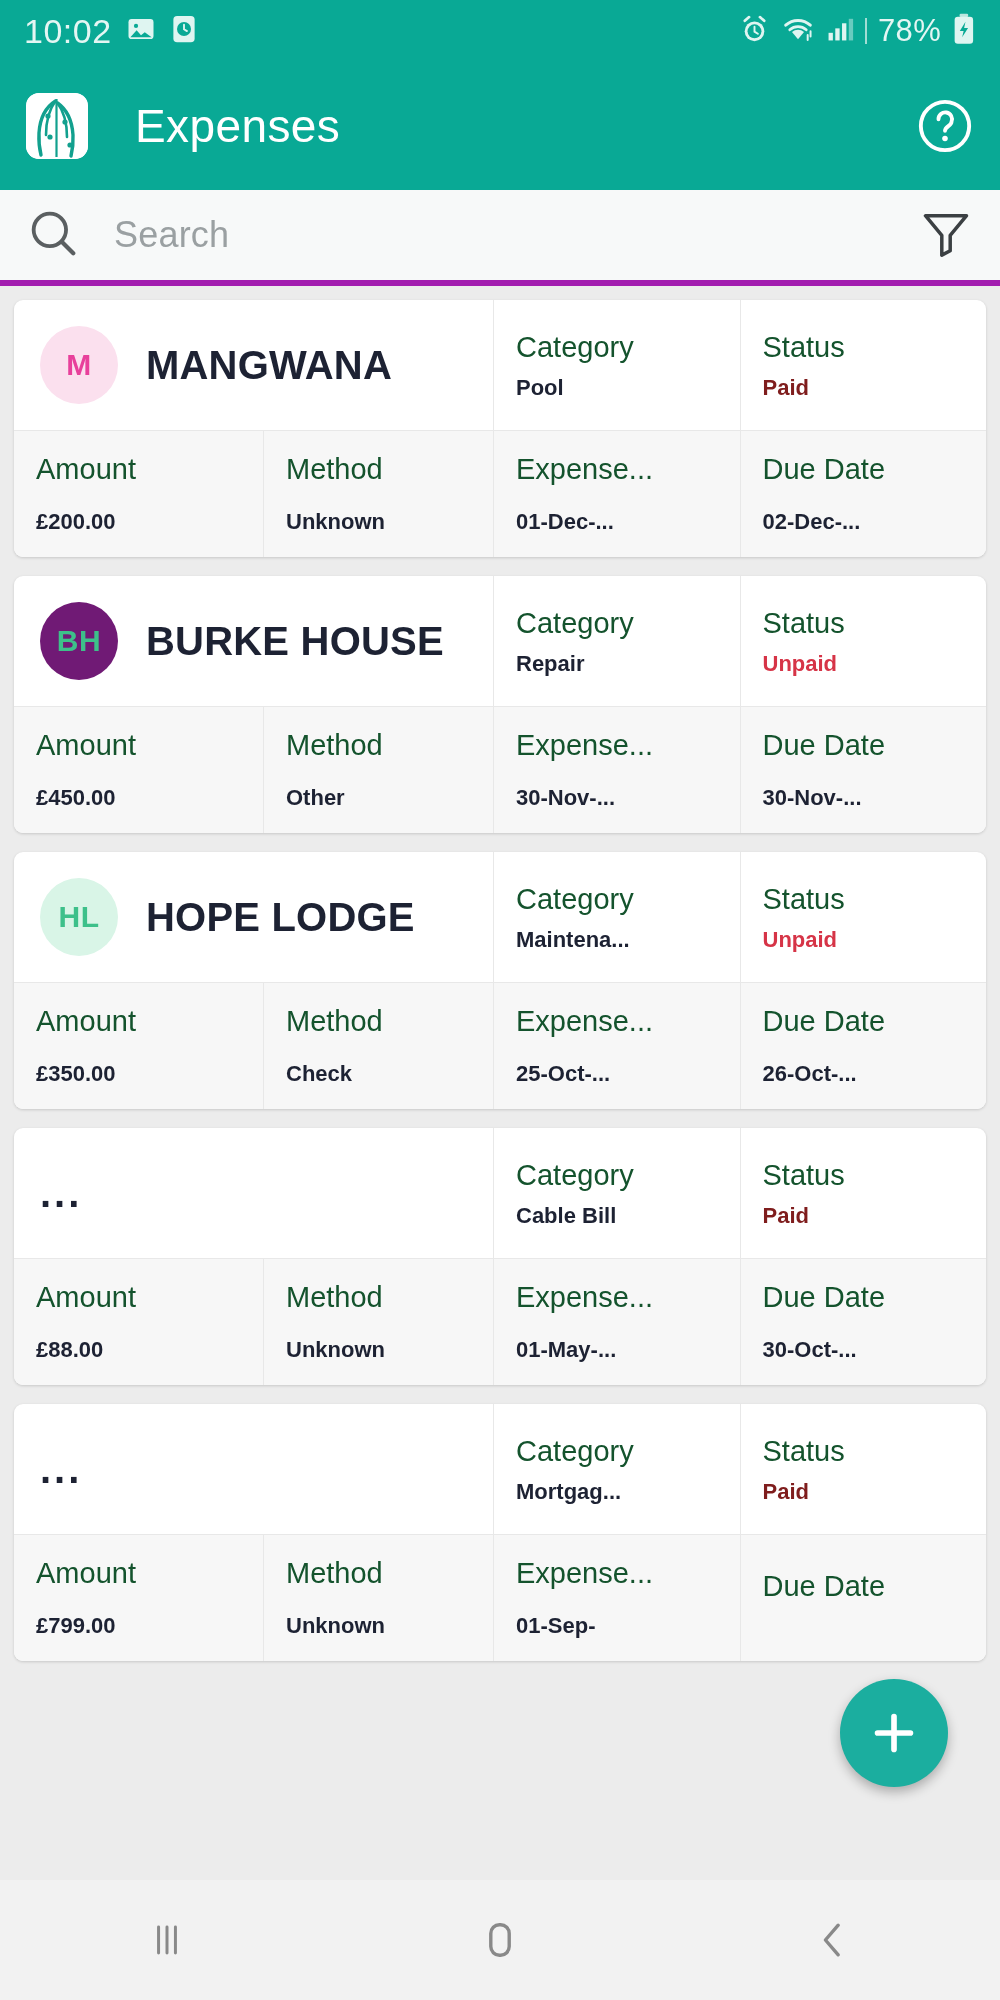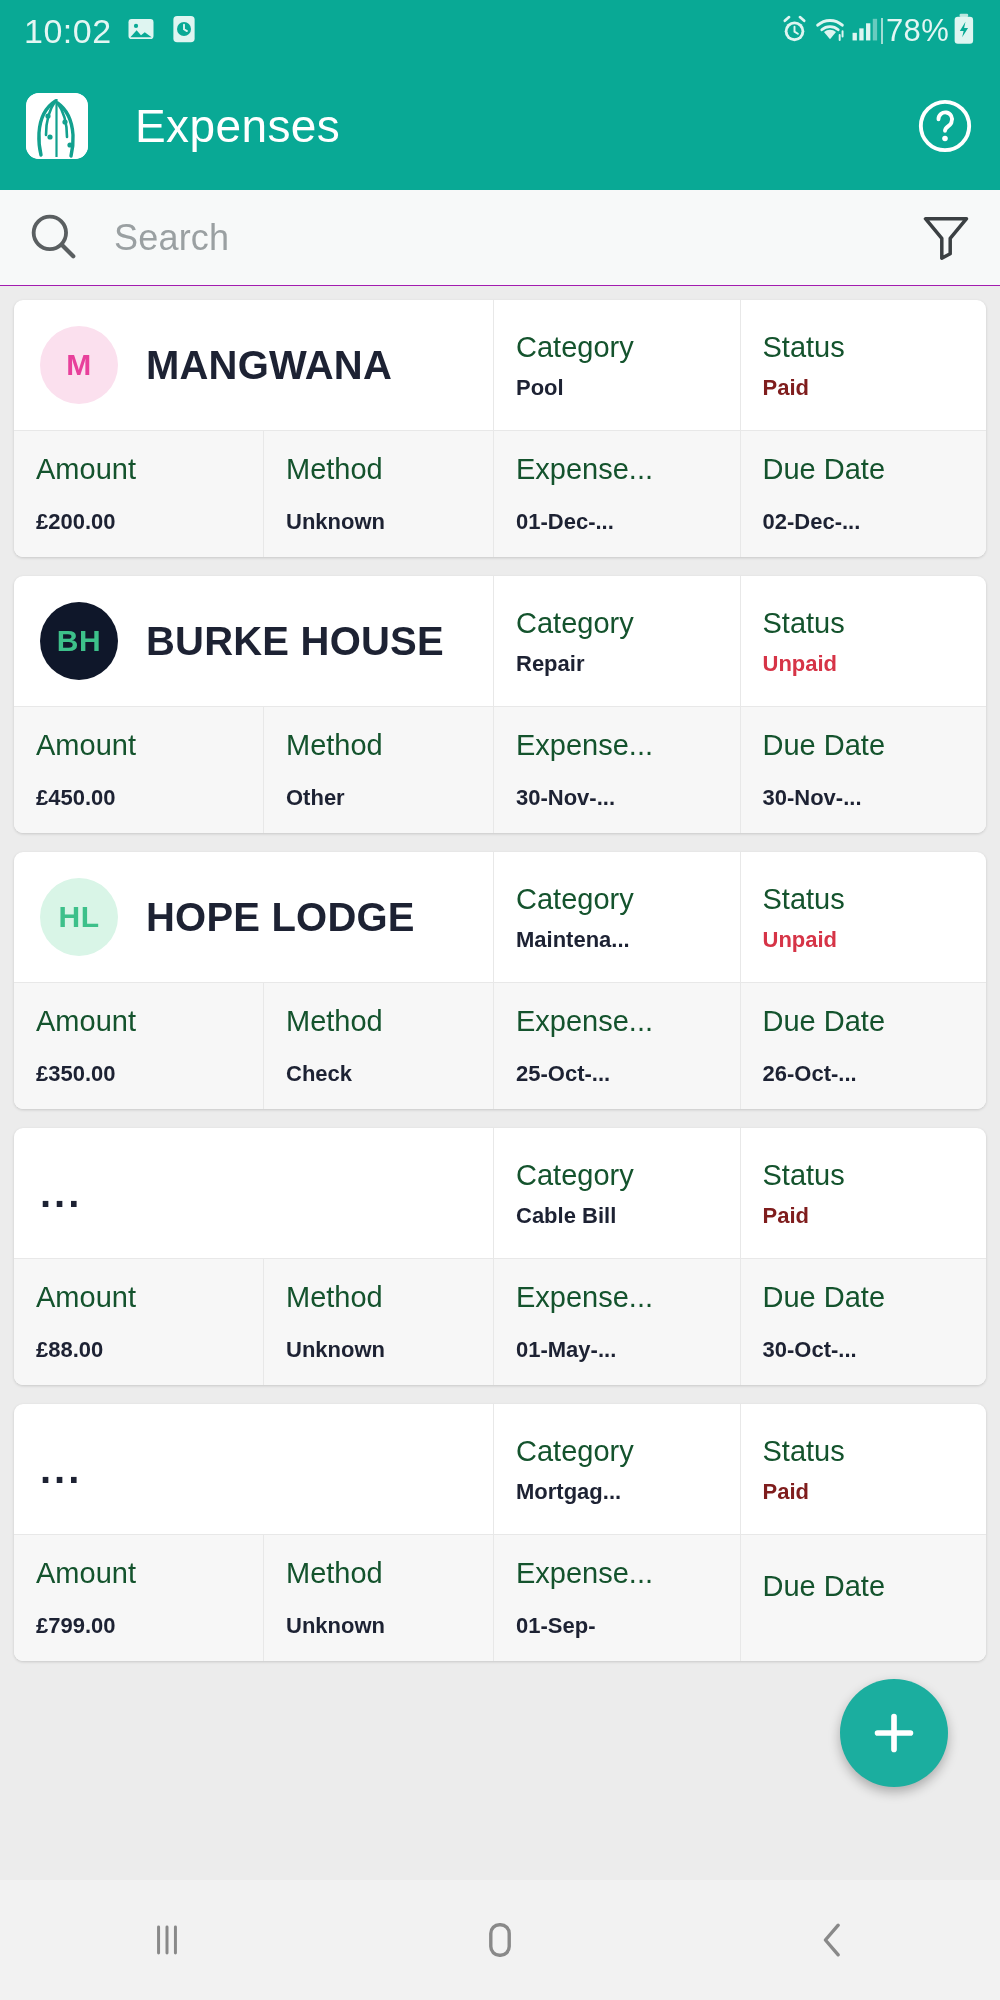--- a/index.html
+++ b/index.html
@@ -11,21 +11,21 @@
   }
   .phone { position:relative; width:1000px; height:2000px; background:#EDEDED; }
 
   
   .statusbar {
     height:62px; background:#09A995; display:flex; align-items:center;
     padding:0 24px; color:#DFF5F1;
   }
   .sb-left { display:flex; align-items:center; gap:14px; }
   .sb-time { font-size:34px; font-weight:400; letter-spacing:.5px; color:#E4F6F3; }
-  .sb-right { margin-left:auto; display:flex; align-items:center; gap:3px; }
+  .sb-right { margin-left:auto; display:flex; align-items:center; gap:11px; }
   .sb-pct { font-size:31px; color:#E4F6F3; letter-spacing:.3px; }
   .sb-ico { display:block; }
   .sb-divider { width:2px; height:26px; background:#BCE6DF; opacity:.85; }
 
   
   .appbar {
     height:128px; background:#09A995; display:flex; align-items:center;
     padding:0 26px; position:relative;
   }
   .applogo {
@@ -35,21 +35,21 @@
   }
   .apptitle {
     color:#FFFFFF; font-size:46px; font-weight:400; margin-left:47px;
     letter-spacing:.4px;
   }
   .help-btn { margin-left:auto; width:58px; height:58px; }
 
   
   .searchbar {
     height:96px; background:#F7F9F9; display:flex; align-items:center;
-    padding:12px 26px; border-bottom:1px solid #a21caf;
+    padding:12px 26px; border-bottom:6px solid #a21caf;
   }
   .search-ico { flex:0 0 auto; }
   .search-ph {
     margin-left:34px; font-size:36px; color:#9AA0A2; font-weight:400;
     letter-spacing:.2px;
   }
   .filter-btn { margin-left:auto; }
 
   
   .list {
@@ -250,21 +250,21 @@
           </div>
           <div class="cell">
             <div class="cell-label">Due Date</div>
             <div class="cell-value">02-Dec-...</div>
           </div>
         </div>
       </div>
       <div class="card">
         <div class="card-top">
           <div class="cell-name">
-            <div class="avatar" style="background:#0f172a;color:#3DC08A">BH</div>
+            <div class="avatar" style="background:#701a75;color:#3DC08A">BH</div>
             <div class="name-text">BURKE HOUSE</div>
           </div>
           <div class="cell">
             <div class="cell-label">Category</div>
             <div class="cell-value">Repair</div>
           </div>
           <div class="cell">
             <div class="cell-label">Status</div>
             <div class="cell-value v-unpaid">Unpaid</div>
           </div>

